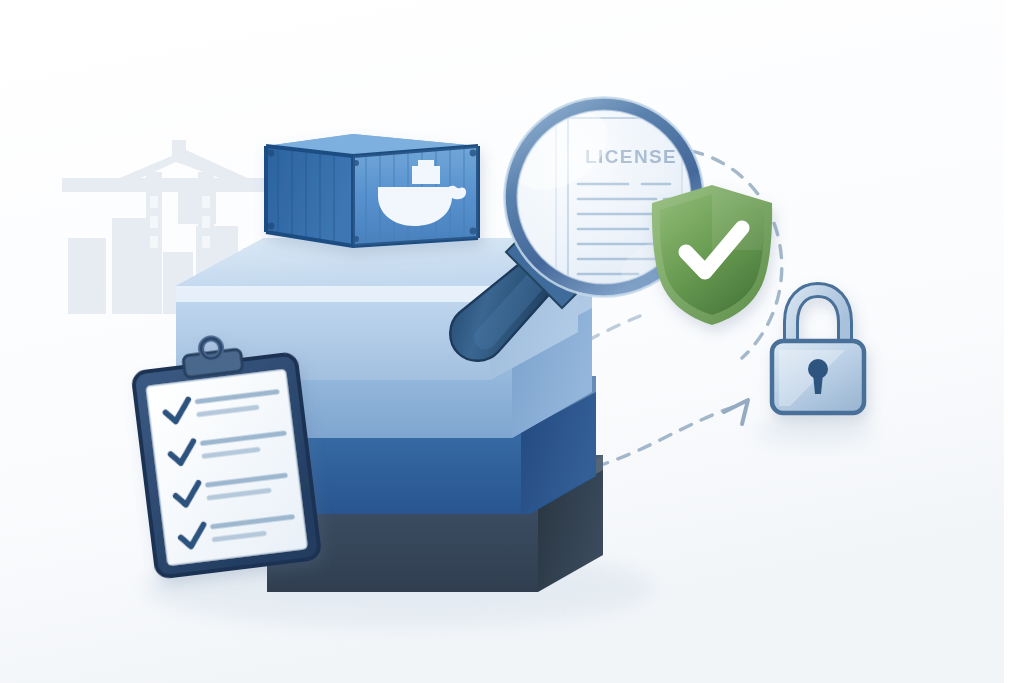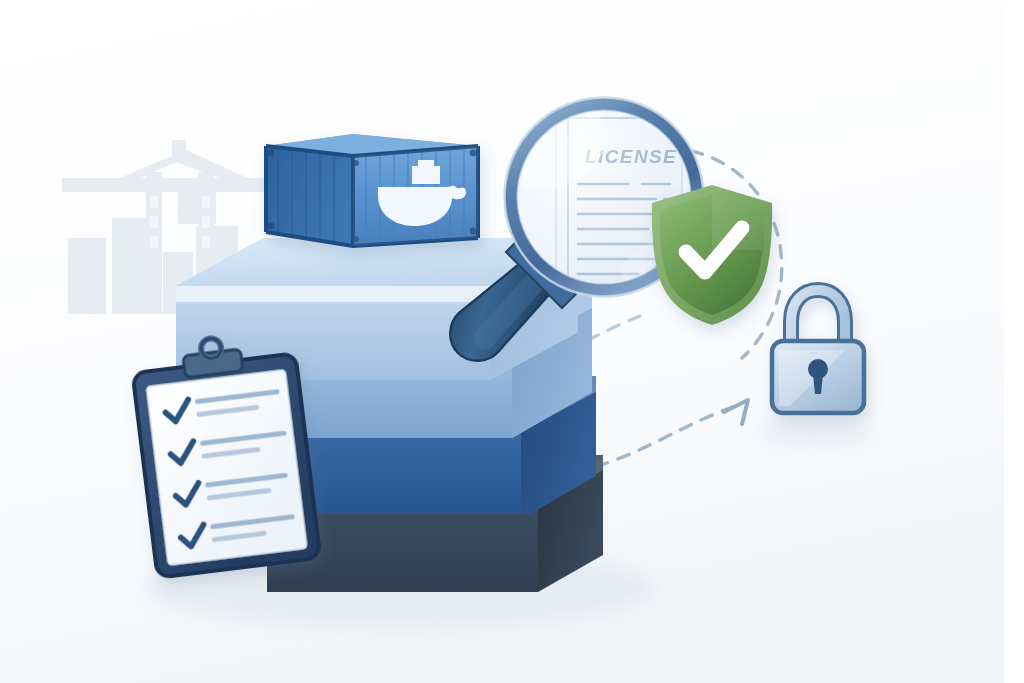--- a/index.html
+++ b/index.html
@@ -10,21 +10,20 @@
   }
   body {
     font-family: "Liberation Sans", sans-serif;
   }
   #scene {
     position: relative;
     width: 1004px;
     height: 683px;
     overflow: hidden;
     background: radial-gradient(ellipse 70% 60% at 48% 42%, #ffffff 0%, #fbfcfd 55%, #f4f6f8 100%);
-    font-style: italic;
   }
   #scene svg {
     display: block;
     width: 1024px;
     height: 683px;
   }
 </style>
 </head>
 <body>
 

